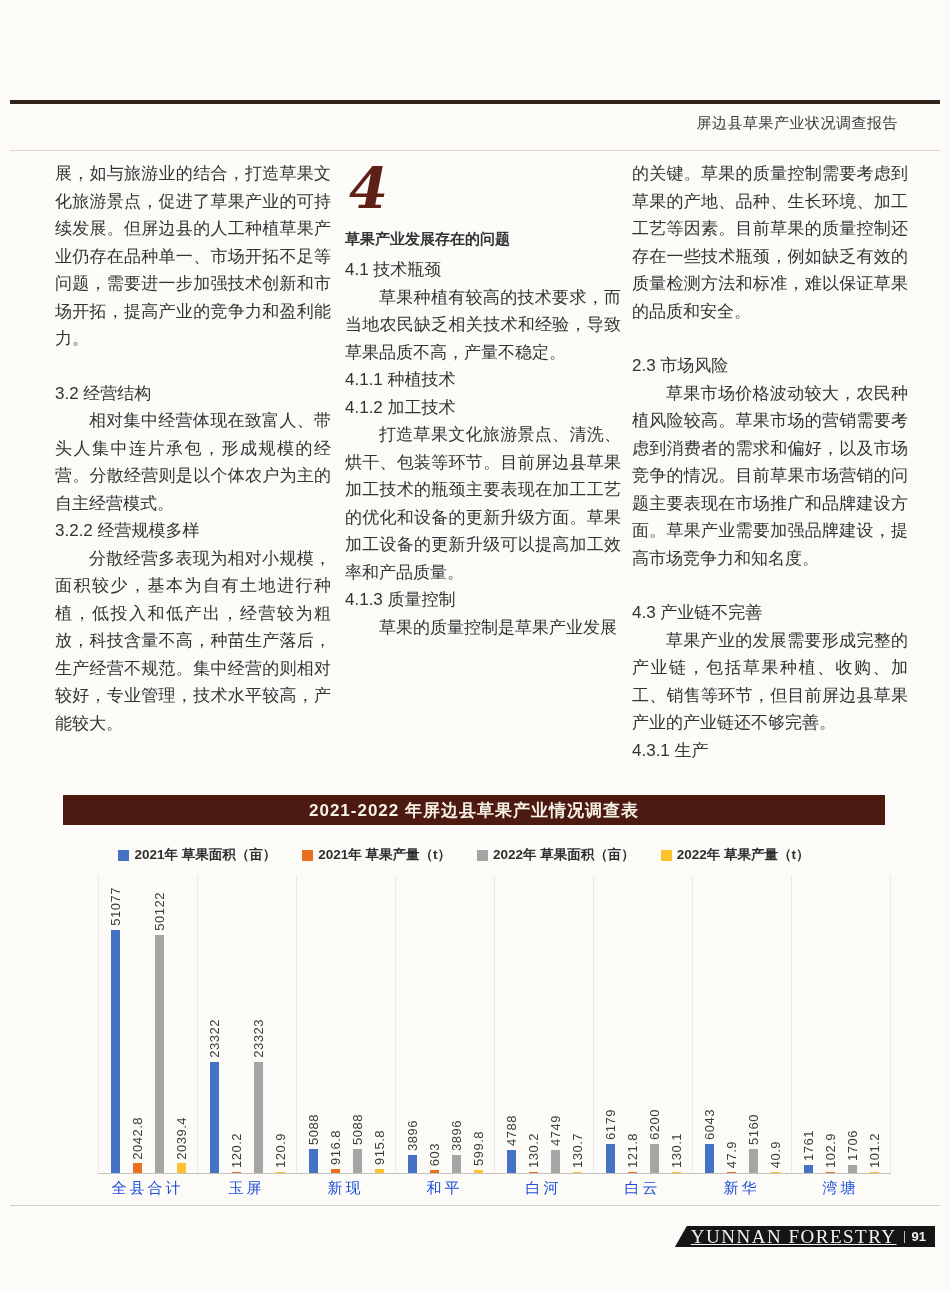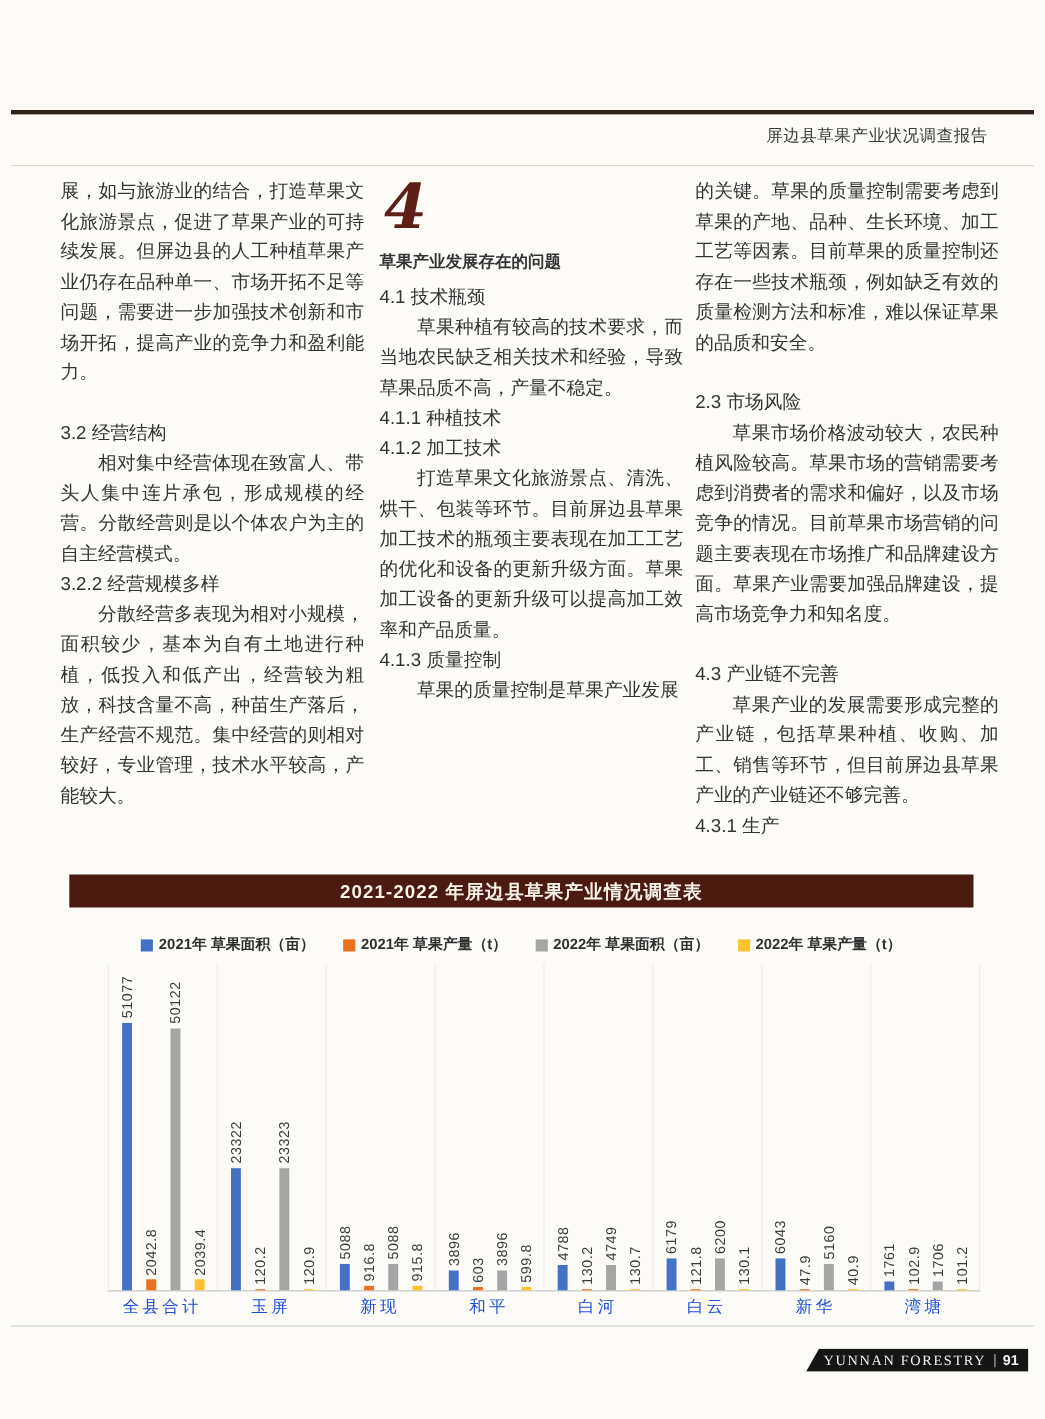--- a/index.html
+++ b/index.html
@@ -29,22 +29,22 @@
     color:#5e1f16;height:62px;text-indent:4px;
   }
   .bold-heading{font-weight:bold;font-size:15px;line-height:34px;}
   
   .chart-title-bar{
     position:absolute;left:63px;top:795px;width:822px;height:30px;
     background:#4c1a10;color:#f7f2e8;font-size:17px;font-weight:bold;
     display:flex;align-items:center;justify-content:center;letter-spacing:1px;
   }
   .chart-legend{
-    position:absolute;left:63px;top:840px;width:822px;height:24px;
-    display:flex;align-items:flex-start;justify-content:center;gap:26px;margin-top:10px;
+    position:absolute;left:53px;top:840px;width:822px;height:24px;
+    display:flex;align-items:flex-end;justify-content:center;gap:26px;
   }
   .legend-item{display:flex;align-items:center;gap:5px;font-size:13.5px;font-weight:bold;color:#2f2f2f;}
   .legend-swatch{width:11px;height:11px;display:inline-block;}
   .chart-plot{
     position:absolute;left:98px;top:876px;width:792px;height:297px;
     display:flex;border-left:1px solid #eceae4;border-bottom:1px solid #c2c2be;
     box-sizing:content-box;
   }
   .bar-group{
     flex:1 1 0;display:flex;align-items:flex-end;justify-content:center;gap:7px;
@@ -63,21 +63,21 @@
     flex:1 1 0;text-align:center;font-size:15px;color:#1d4ed8;letter-spacing:3px;
   }
   
   .footer-rule{position:absolute;left:10px;right:10px;top:1205px;height:1px;background:#cfcfcb;}
   .footer-badge{
     position:absolute;right:15px;top:1226px;height:21px;
     background:#151515;color:#f2f2f2;
     display:inline-flex;align-items:center;padding:0 9px 0 16px;
     clip-path:polygon(12px 0,100% 0,100% 100%,0 100%);
   }
-  .journal-name{font-family:"Liberation Serif","DejaVu Serif",serif;font-size:13px;letter-spacing:1.5px;}
+  .journal-name{font-family:"Liberation Serif","DejaVu Serif",serif;font-size:19px;letter-spacing:1.5px;text-decoration:underline;}
   .badge-divider{width:1px;height:12px;background:#bbb;margin:0 7px;}
   .page-number{font-size:13px;font-weight:bold;}
 </style>
 </head>
 <body>
 
 <div class="header-rule"></div>
 <div class="header-title">屏边县草果产业状况调查报告</div>
 <div class="header-subrule"></div>
 

